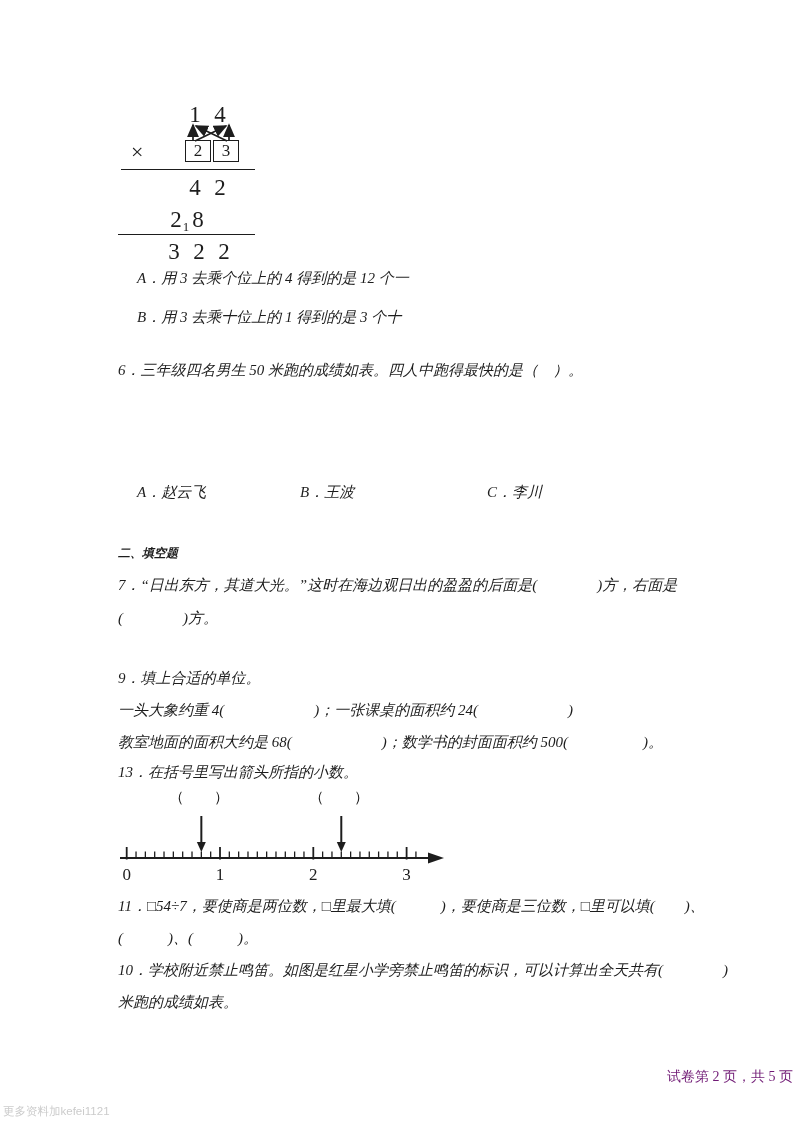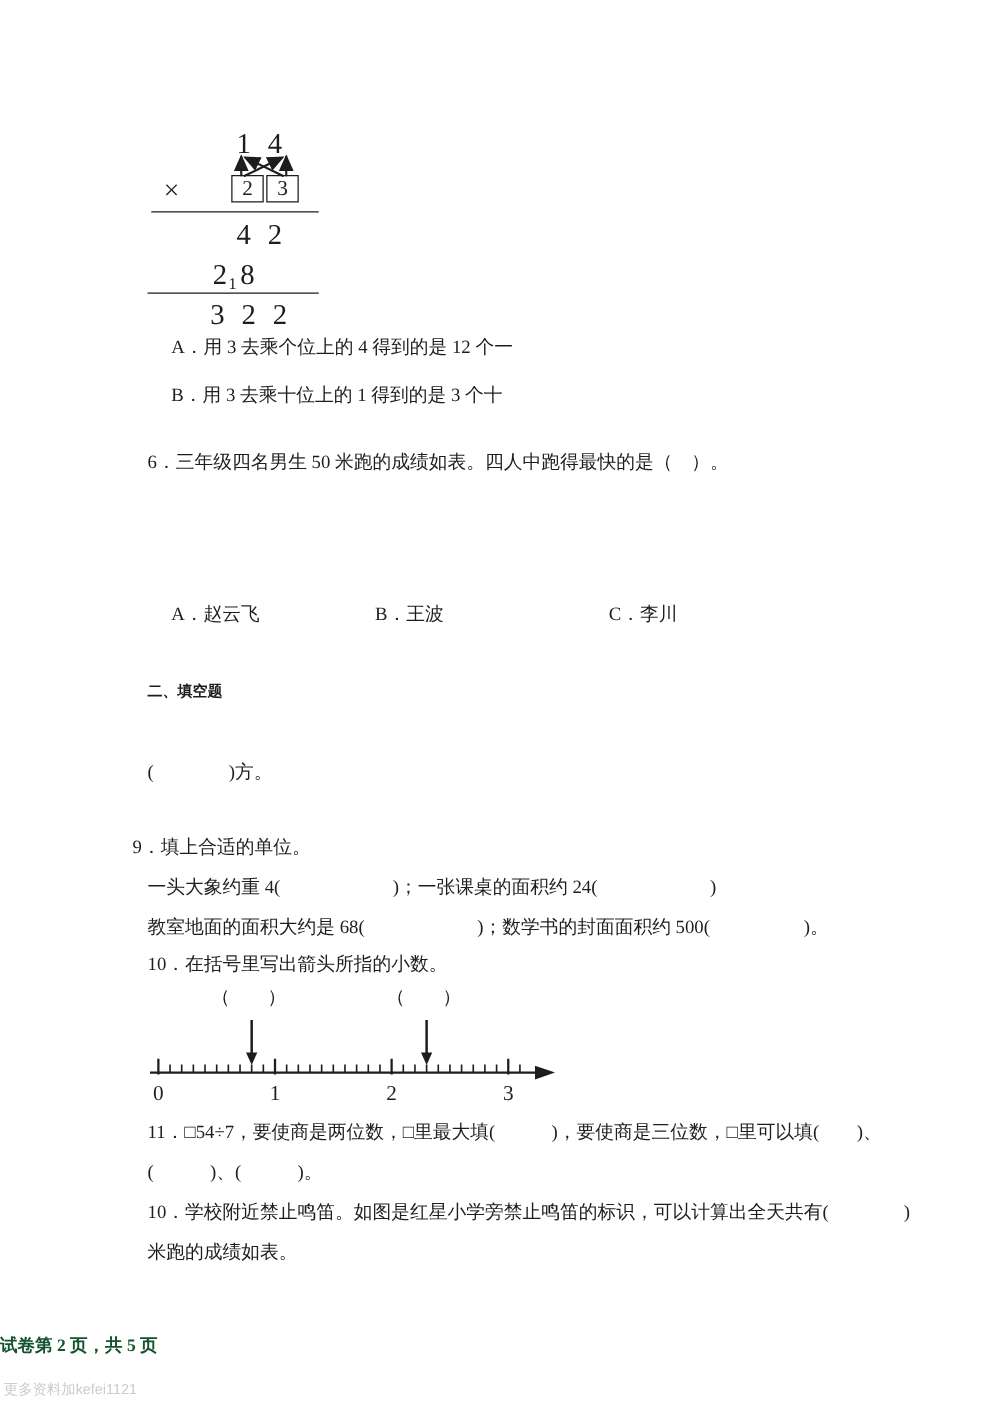--- a/index.html
+++ b/index.html
@@ -1,38 +1,38 @@
 <!DOCTYPE html>
 <html><head>
 <meta charset="utf-8">
 <style>
   html,body{margin:0;padding:0;}
   .page{position:relative;width:793px;height:1122px;background:#ffffff;overflow:hidden;
         font-family:"Liberation Serif","DejaVu Serif",serif;color:#1d1d1d;}
-  .line{position:absolute;white-space:pre;font-size:15px;line-height:20px;}
+  .line{position:absolute;white-space:pre;font-size:15px;line-height:20px;font-style:italic;}
   .bold{font-weight:bold;font-size:12px;}
   
   .mult{position:absolute;left:118px;top:96px;width:160px;height:170px;}
   .md{position:absolute;width:20px;text-align:center;font-size:23px;line-height:24px;}
   .mcarry{position:absolute;width:10px;text-align:center;font-size:13px;line-height:13px;}
   .mtimes{position:absolute;font-size:22px;line-height:22px;}
   .mbox{position:absolute;width:24px;height:20px;border:1.8px solid #1d1d1d;
         text-align:center;font-size:17px;line-height:20px;}
   .mline{position:absolute;height:0;border-top:1.6px solid #1d1d1d;}
   .marrows{position:absolute;left:62px;top:24px;}
   
   .score-table{position:absolute;left:112px;top:388px;border-collapse:collapse;table-layout:fixed;}
   .score-table td{border:1.4px solid #2b2b2b;height:42px;text-align:center;
         vertical-align:middle;font-size:15px;padding:0;}
   
   .fig10{position:absolute;left:120px;top:788px;width:335px;height:98px;}
   .fig10 .paren{position:absolute;top:0;font-size:15px;white-space:pre;}
   .fig10 svg{position:absolute;left:0;top:18px;}
-  .footer{position:absolute;left:0;top:1068px;width:793px;text-align:left;
-        font-size:14px;color:#14532d;font-weight:bold;}
+  .footer{position:absolute;left:0;top:1068px;width:793px;text-align:right;
+        font-size:14px;color:#701a75;}
   .watermark{position:absolute;left:3px;top:1104px;font-size:11.5px;color:#cccccc;
         font-family:"Liberation Sans","DejaVu Sans",sans-serif;}
 </style>
 </head>
 <body>
 
 <div class="page">
 
   <div class="mult">
     <span class="md" style="left:67px;top:7px">1</span>
@@ -75,28 +75,29 @@
 
   <div class="line" style="left:118px;top:360px">6．三年级四名男生 50 米跑的成绩如表。四人中跑得最快的是（　）。</div>
 
 
   <div class="line" style="left:137px;top:482px"><span>A．</span><span>赵云飞</span></div>
   <div class="line" style="left:300px;top:482px"><span>B．</span><span>王波</span></div>
   <div class="line" style="left:487px;top:482px"><span>C．</span><span>李川</span></div>
 
   <div class="line bold" style="left:118px;top:543px">二、填空题</div>
 
+  <div class="line" style="left:118px;top:575px">7．“日出东方，其道大光。”这时在海边观日出的盈盈的后面是(　　　　)方，右面是</div>
   <div class="line" style="left:118px;top:608px">(　　　　)方。</div>
 
 
-  <div class="line" style="left:106px;top:668px">9．填上合适的单位。</div>
+  <div class="line" style="left:118px;top:668px">9．填上合适的单位。</div>
   <div class="line" style="left:118px;top:700px">一头大象约重 4(　　　　　　)；一张课桌的面积约 24(　　　　　　)</div>
   <div class="line" style="left:118px;top:732px">教室地面的面积大约是 68(　　　　　　)；数学书的封面面积约 500(　　　　　)。</div>
 
-  <div class="line" style="left:118px;top:762px">10．在括号里写出箭头所指的小数。</div>
+  <div class="line" style="left:118px;top:762px">13．在括号里写出箭头所指的小数。</div>
 
   <div class="fig10">
     <span class="paren" style="left:49px">（　　）</span>
     <span class="paren" style="left:189px">（　　）</span>
     <svg id="numline-svg" width="335" height="80" viewBox="0 0 335 80">
         <line x1="0" y1="52" x2="310" y2="52" stroke="#1d1d1d" stroke-width="1.8"></line>
         <polygon points="308,46.5 324,52 308,57.5" fill="#1d1d1d"></polygon>
         <line x1="6.7" y1="41" x2="6.7" y2="53.5" stroke="#1d1d1d" stroke-width="1.8"></line>
         <line x1="16.03" y1="45.5" x2="16.03" y2="52" stroke="#1d1d1d" stroke-width="1.3"></line>
         <line x1="25.36" y1="45.5" x2="25.36" y2="52" stroke="#1d1d1d" stroke-width="1.3"></line>

